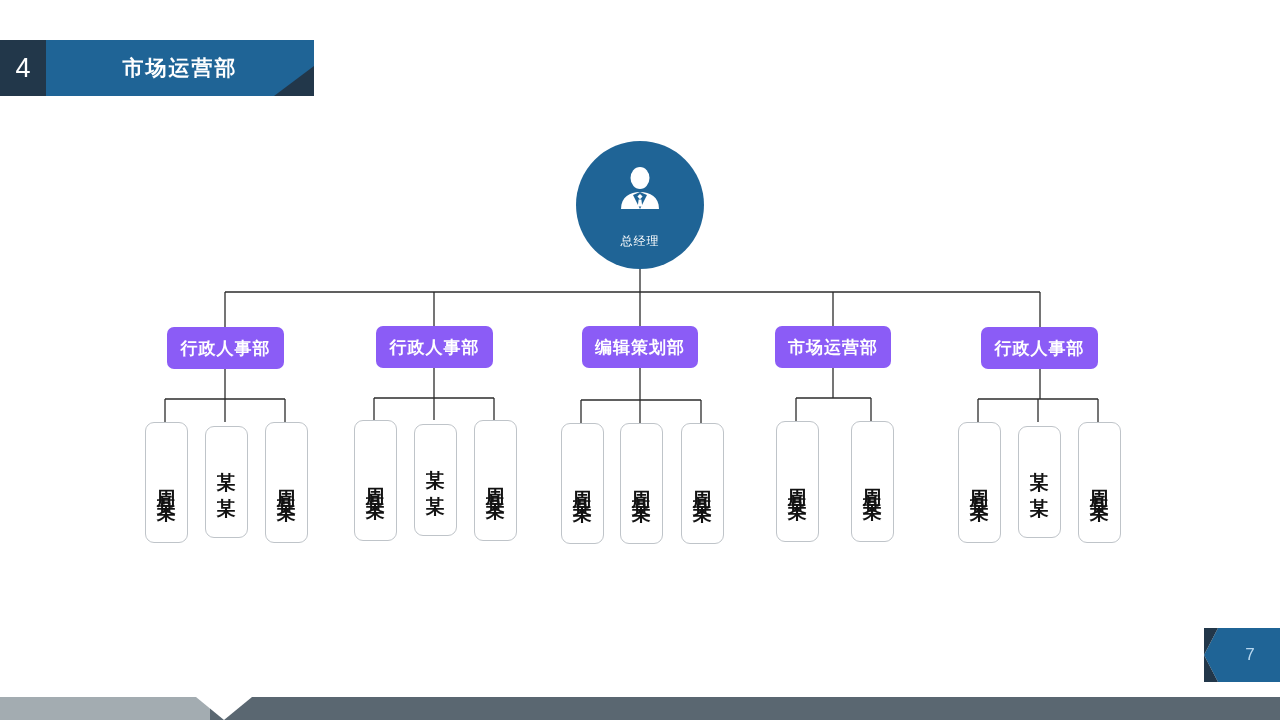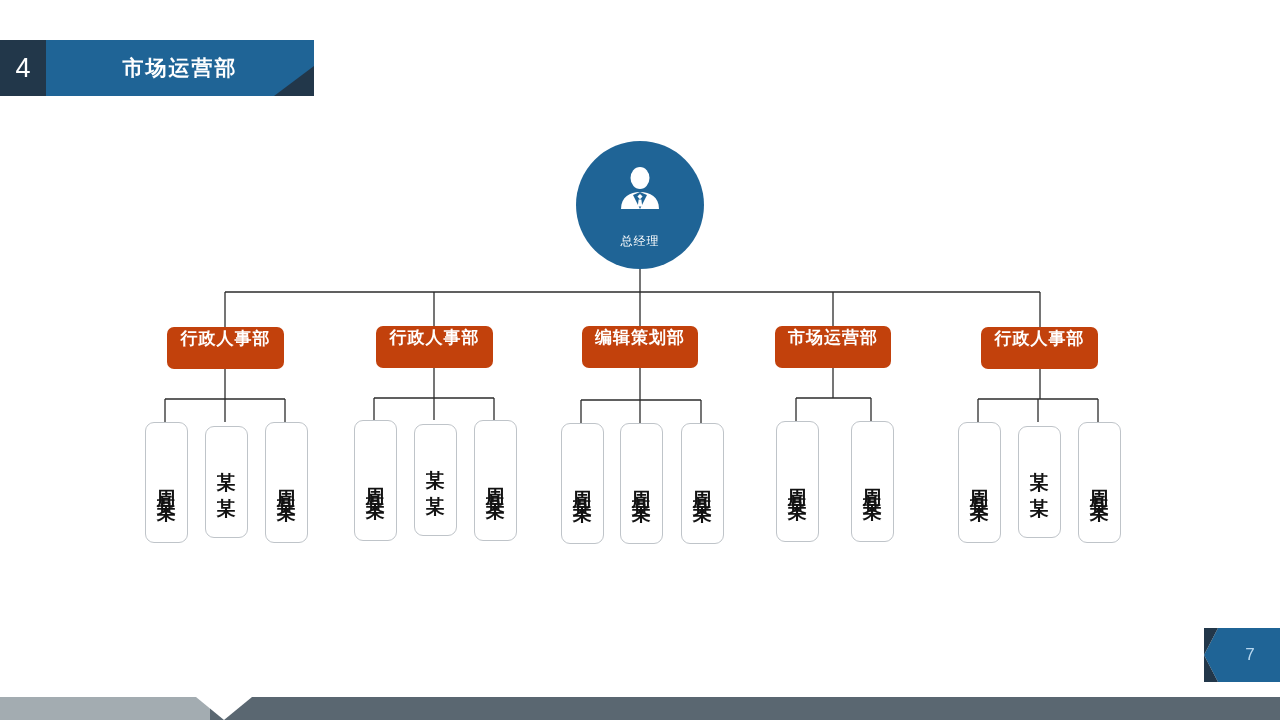--- a/index.html
+++ b/index.html
@@ -49,22 +49,22 @@
   }
   #root-icon{margin-top:6px;}
   #root-label{
     color:#ffffff;font-size:12px;margin-top:20px;letter-spacing:1px;
     font-family:"DejaVu Sans","Liberation Sans",sans-serif;
   }
 
   
   .dept-node{
     position:absolute;height:42px;border-radius:7px;
-    background:#c2410c;
-    display:flex;align-items:flex-start;justify-content:center;
+    background:#8b5cf6;
+    display:flex;align-items:center;justify-content:center;
   }
   .dept-label{
     color:#ffffff;font-size:17px;font-weight:bold;letter-spacing:1px;
     font-family:"DejaVu Sans","Liberation Sans",sans-serif;
     white-space:nowrap;
   }
 
   
   .person-node{
     position:absolute;width:41px;

